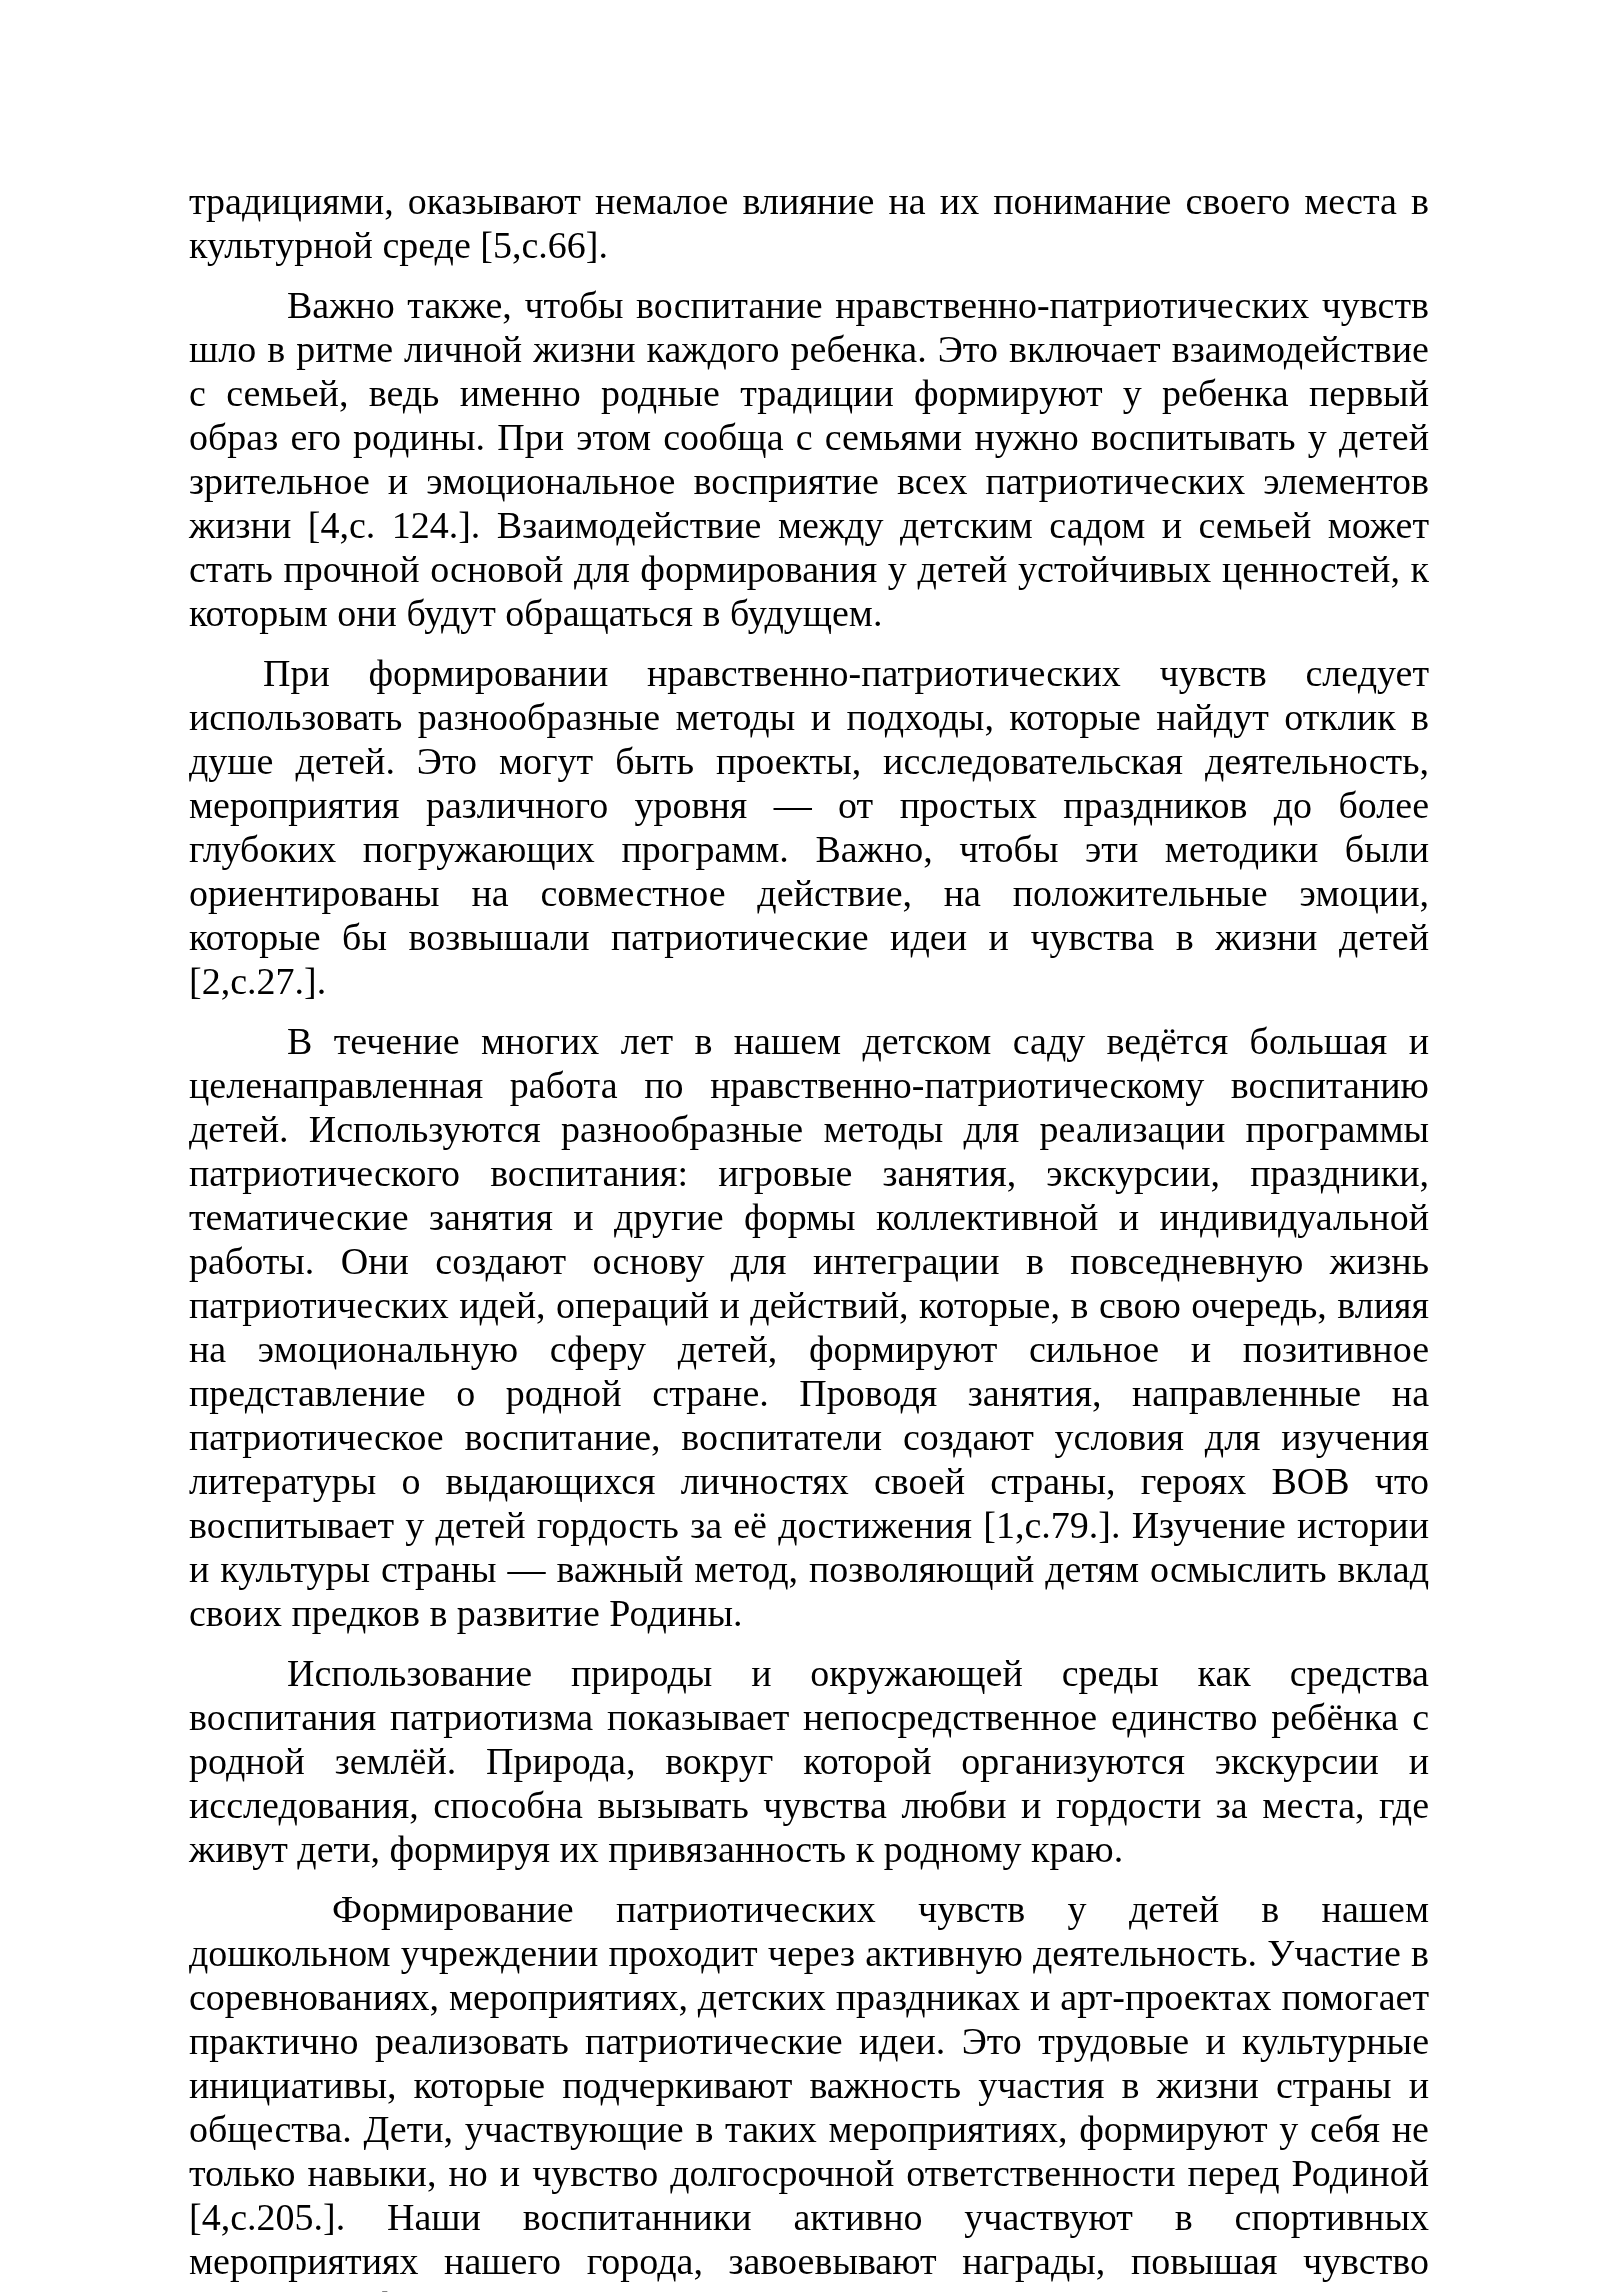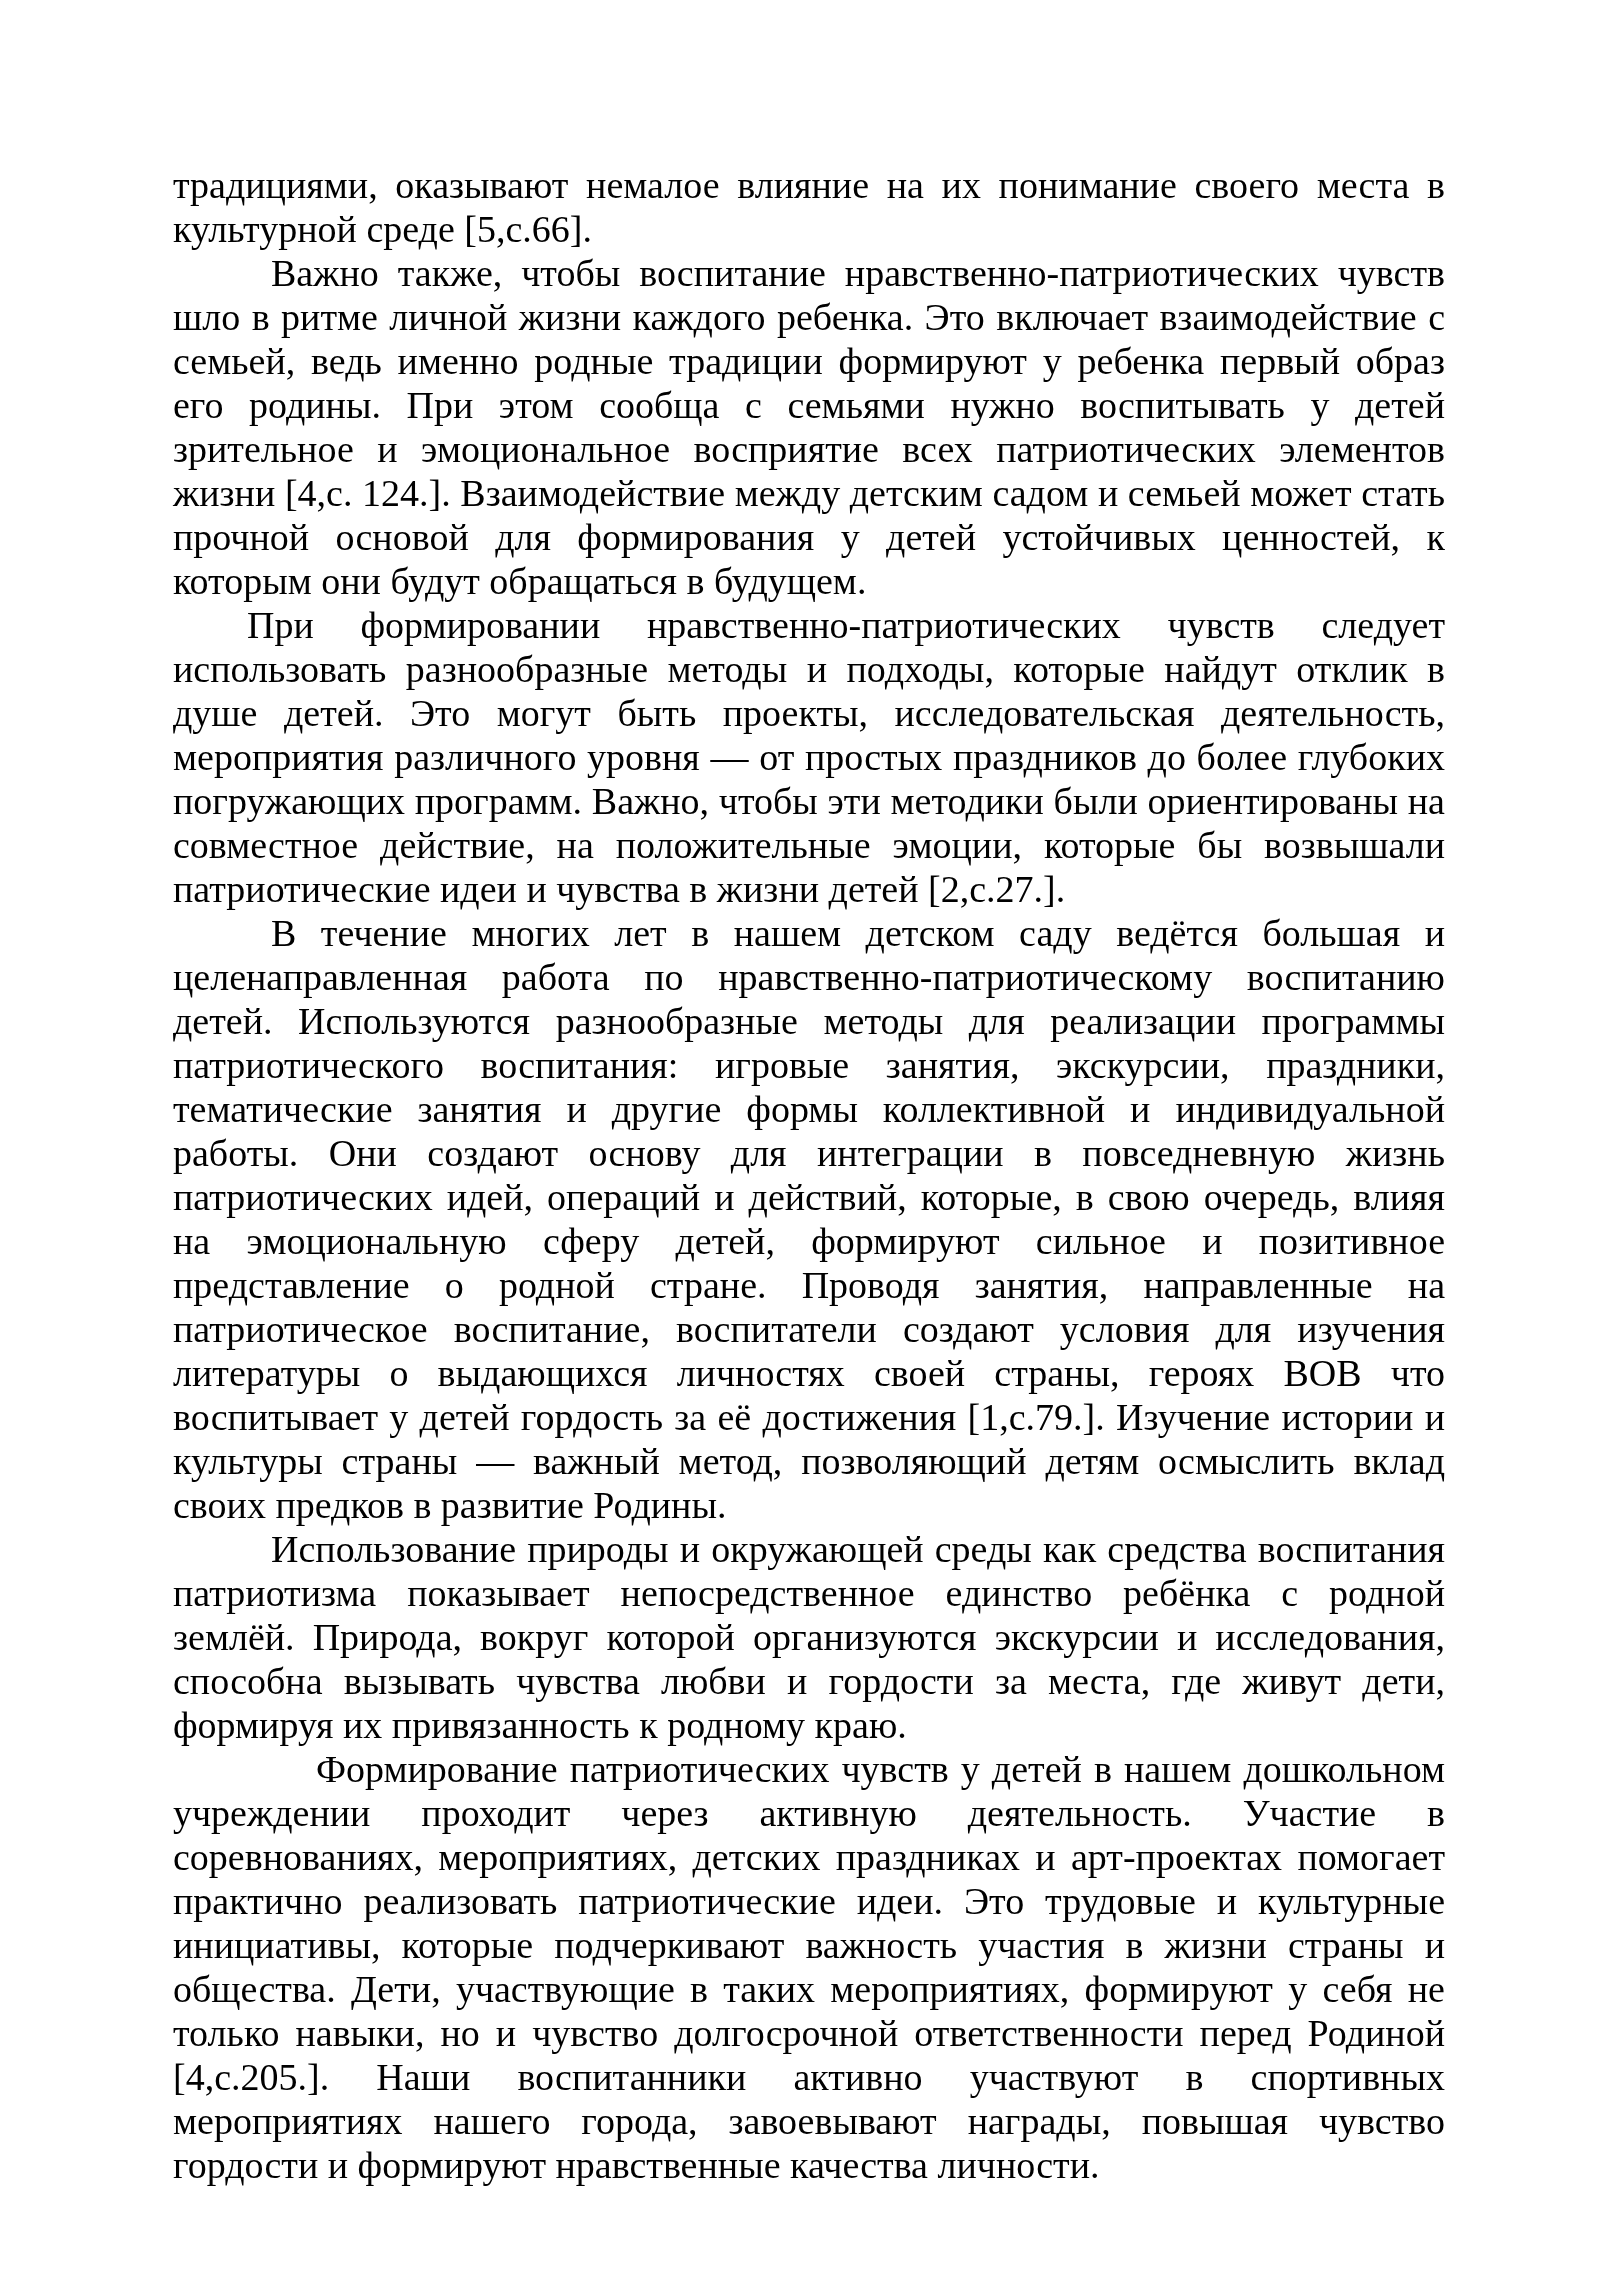--- a/index.html
+++ b/index.html
@@ -24,21 +24,21 @@
     top: 163px;
     width: 1272px;
     font-family: "Liberation Serif", "DejaVu Serif", serif;
     font-size: 38px;
     line-height: 44px;
     color: #000000;
     text-align: justify;
     letter-spacing: 0;
   }
   .para {
-    margin: 0;
+    margin: 16px;
     padding: 0;
     text-indent: 98px;
   }
   .para.no-indent   { text-indent: 0; }
   .para.indent-sm   { text-indent: 74px; }
   .para.indent-lg   { text-indent: 143px; }
 </style>
 </head>
 <body style="background: rgb(255, 255, 255);">
 

